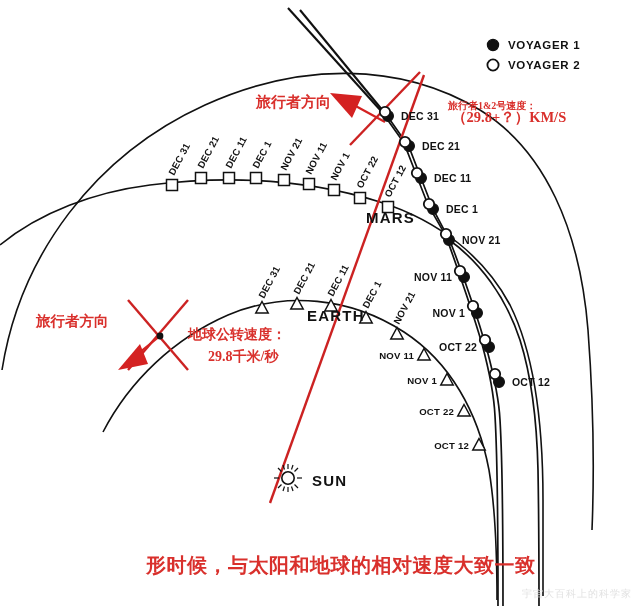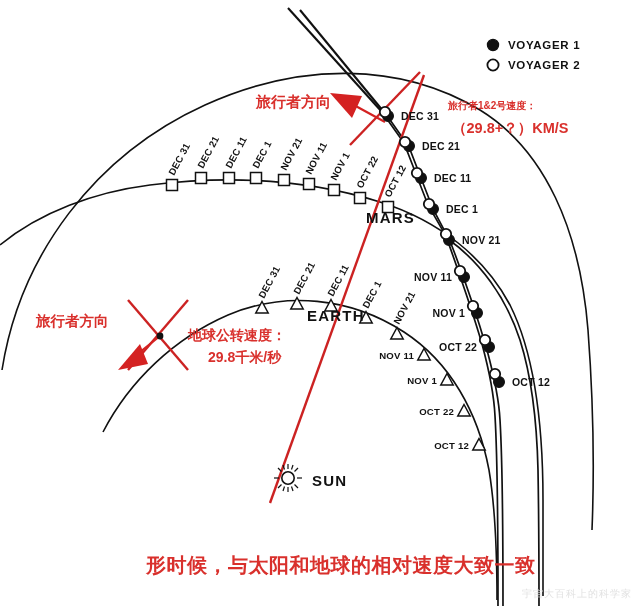--- a/index.html
+++ b/index.html
@@ -17,21 +17,21 @@
   .redarrowline{stroke:#d42222;stroke-width:2.2;fill:none;}
   .mk{fill:#ffffff;stroke:#111111;stroke-width:1.5;}
   .dotfill{fill:#111111;stroke:#111111;stroke-width:1.2;}
   .dotopen{fill:#ffffff;stroke:#111111;stroke-width:1.8;}
   .tick{stroke:#111111;stroke-width:1.2;}
   .lbl{font-family:"Liberation Sans","DejaVu Sans",sans-serif;font-size:10.5px;font-weight:bold;fill:#111111;letter-spacing:.2px;}
   .lbl-sm{font-size:9.6px;}
   .planet{font-family:"Liberation Sans","DejaVu Sans",sans-serif;font-size:15px;font-weight:bold;fill:#111111;letter-spacing:1.2px;}
   .legend-txt{font-family:"Liberation Sans","DejaVu Sans",sans-serif;font-size:11.5px;font-weight:bold;fill:#111111;letter-spacing:.7px;}
   .redtxt{position:absolute;color:#d9302c;font-weight:bold;
-      font-family:Liberation Sans, sans-serif;line-height:1.35;white-space:pre;}
+      font-family:Liberation Serif, serif;line-height:1.35;white-space:pre;}
   .wm{position:absolute;right:8px;bottom:6px;font-size:10px;color:#e2e2e2;
       font-family:"DejaVu Sans","Liberation Sans",sans-serif;letter-spacing:1px;margin-left:16px;}
 </style>
 </head>
 <body>
 
 <div id="stage">
 
   <svg class="layer" viewBox="0 0 640 607">
 
@@ -178,21 +178,21 @@
       <circle cx="493" cy="45" r="5.6" class="dotfill"></circle>
       <text class="legend-txt" x="508" y="49">VOYAGER 1</text>
       <circle cx="493" cy="65" r="5.6" class="dotopen"></circle>
       <text class="legend-txt" x="508" y="69">VOYAGER 2</text>
     </g>
   </svg>
 
   <div class="redtxt" style="left:256px;top:92px;font-size:15px;">旅行者方向</div>
 
   <div class="redtxt" style="left:448px;top:99px;font-size:10px;">旅行者1&amp;2号速度：</div>
-  <div class="redtxt" style="left:452px;top:108px;font-size:14.5px;margin-top:11px;">（29.8+？）KM/S</div>
+  <div class="redtxt" style="left:452px;top:108px;font-size:14.5px;">（29.8+？）KM/S</div>
 
   <div class="redtxt" style="left:36px;top:312px;font-size:14.5px;">旅行者方向</div>
 
   <div class="redtxt" style="left:188px;top:326px;font-size:14px;">地球公转速度：</div>
   <div class="redtxt" style="left:208px;top:348px;font-size:14px;">29.8千米/秒</div>
 
   <div class="redtxt" style="left:146px;top:552px;font-size:20px;letter-spacing:.5px;">形时候，与太阳和地球的相对速度大致一致</div>
 
   <div class="wm">宇宙大百科上的科学家</div>
 </div>

